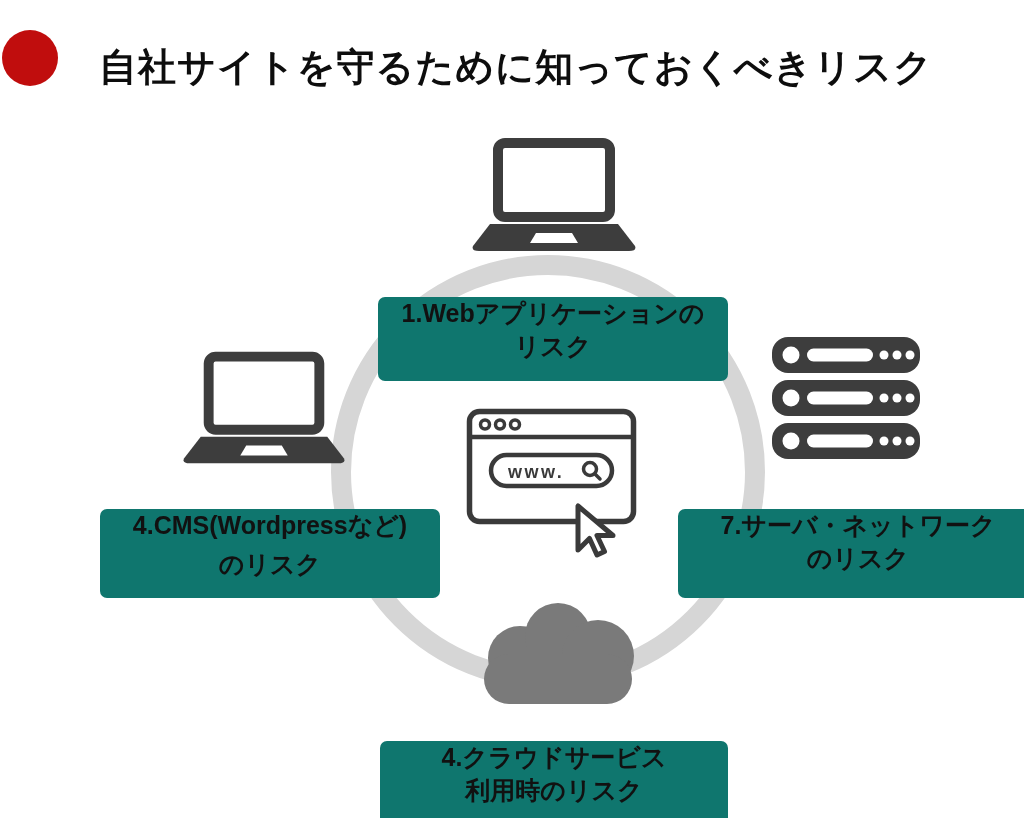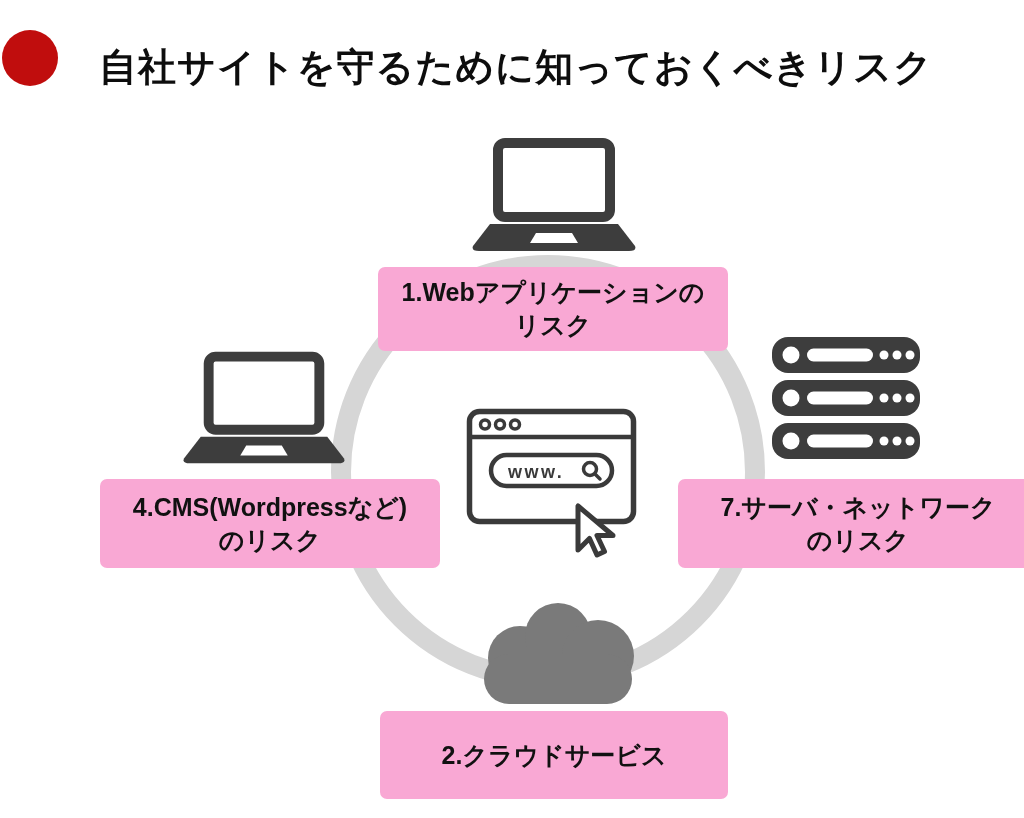--- a/index.html
+++ b/index.html
@@ -29,32 +29,33 @@
     left:331px; top:255px;
     width:434px; height:434px;
     border:20px solid #d6d6d6;
     border-radius:50%;
     z-index:1;
   }
 
   .icon-layer { z-index:2; }
   .label-box {
     z-index:3;
-    background:#f9a8d4;
+    background:#0f766e;
     border-radius:7px;
     display:flex; flex-direction:column;
-    align-items:center; justify-content:center;
+    align-items:center; 
     font-size:25px; font-weight:bold; color:#111;
     line-height:1.32; text-align:center;
     white-space:nowrap;
+    margin-top:30px;
   }
   .label-1 { left:378px; top:267px; width:350px; height:84px; }
   .label-2 { left:678px; top:479px; width:360px; height:89px; }
   .label-3 { left:380px; top:711px; width:348px; height:88px; }
-  .label-4 { left:100px; top:479px; width:340px; height:89px; }
+  .label-4 { left:100px; top:479px; width:340px; height:89px;gap:6px; }
 
   .laptop-top  { left:470px; top:138px; width:168px; height:114px; }
   .laptop-left { left:181px; top:351px; width:166px; height:114px; }
   .server      { left:772px; top:337px; width:148px; height:122px; }
   .cloud       { left:470px; top:596px; width:172px; height:110px; }
   .browser     { left:466px; top:408px; width:175px; height:150px; z-index:2; }
 </style>
 </head>
 <body>
 
@@ -128,18 +129,19 @@
 
 <div class="abs label-box label-1">
   <span>1.Webアプリケーションの</span>
   <span>リスク</span>
 </div>
 <div class="abs label-box label-2">
   <span>7.サーバ・ネットワーク</span>
   <span>のリスク</span>
 </div>
 <div class="abs label-box label-3">
-  <span>2.クラウドサービス</span>
+  <span>4.クラウドサービス</span>
+  <span>利用時のリスク</span>
 </div>
 <div class="abs label-box label-4">
   <span>4.CMS(Wordpressなど)</span>
   <span>のリスク</span>
 </div>
 
 </body></html>

